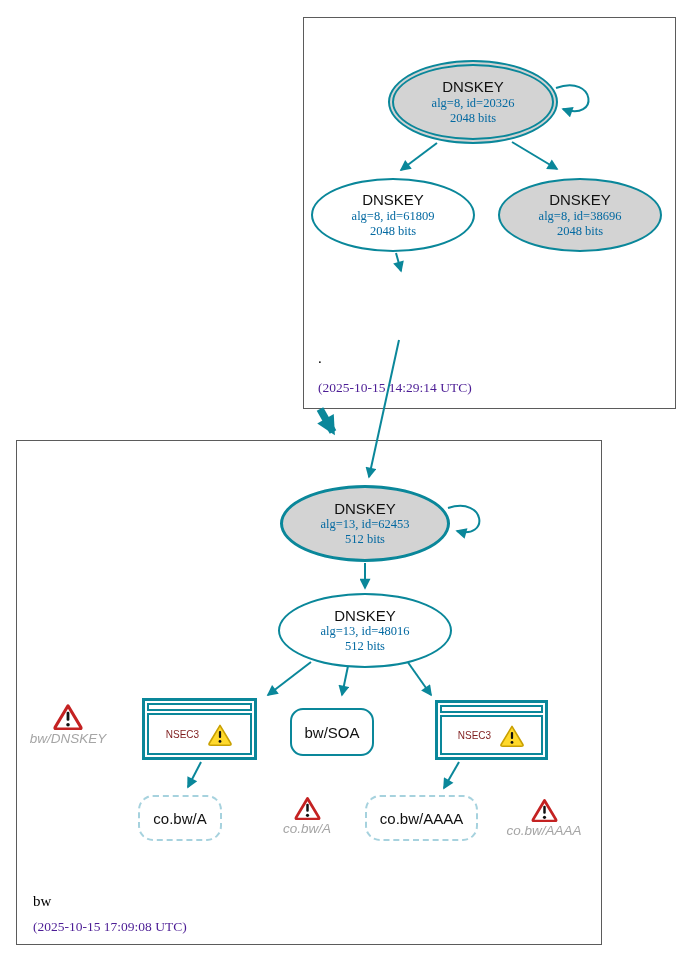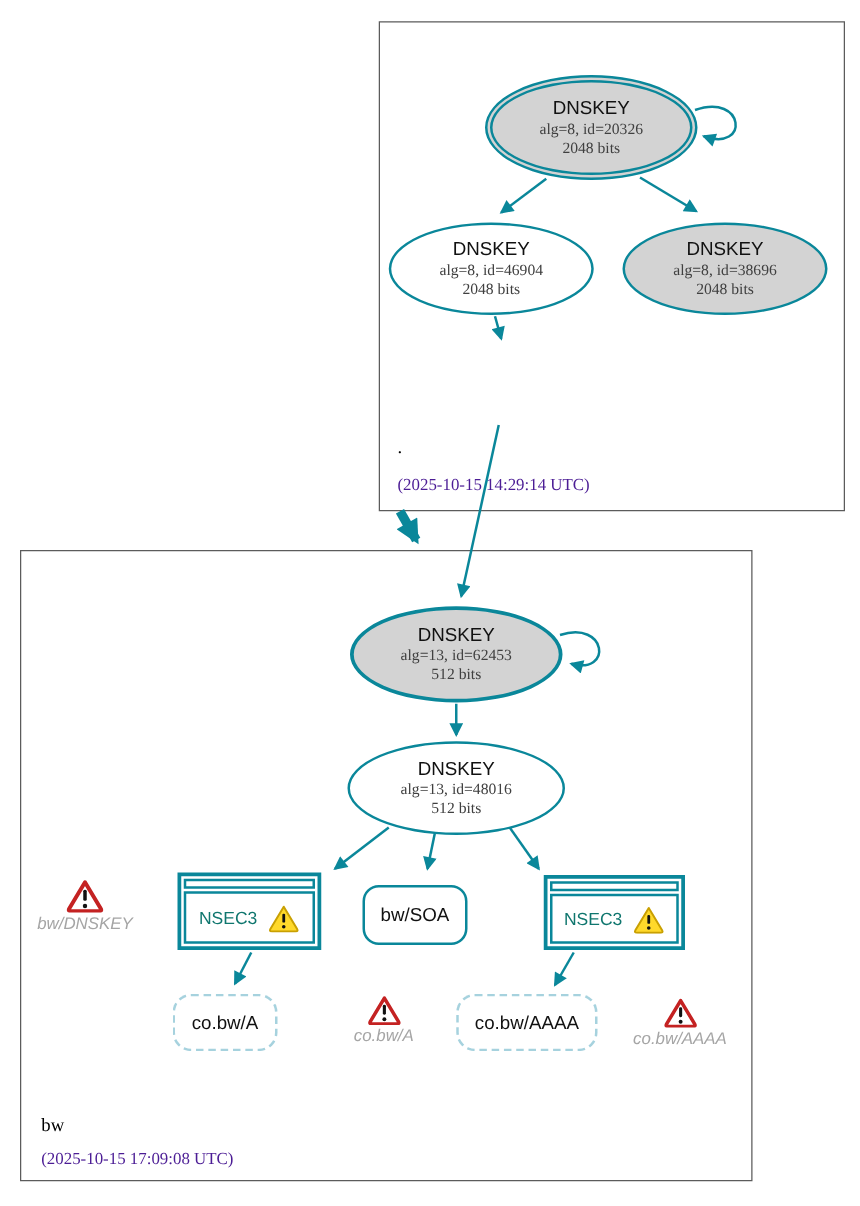--- a/index.html
+++ b/index.html
@@ -18,27 +18,27 @@
   .zone-box{position:absolute;border:1px solid var(--box-border);background:#fff;}
   .zone-name{position:absolute;font-family:"Liberation Serif",serif;font-size:15px;color:#000;}
   .zone-ts{position:absolute;font-family:"Liberation Serif",serif;font-size:13.5px;color:#4c1d95;}
   .ellipse{position:absolute;border:2px solid var(--edge);border-radius:50%;
            display:flex;flex-direction:column;align-items:center;justify-content:center;
            box-sizing:border-box;background:#fff;text-align:center;z-index:3;}
   .ellipse.gray{background:var(--node-fill-gray);}
   .ellipse.thick{border-width:3px;}
   .ellipse .inner-ring{position:absolute;inset:2px;border:2px solid var(--edge);border-radius:50%;}
   .n-title{font-size:15px;color:#111;line-height:1.15;z-index:2;text-align:center;}
-  .n-detail{font-family:"Liberation Serif",serif;font-size:12.5px;color:#404040;line-height:1.2;z-index:2;}
+  .n-detail{font-family:"Liberation Serif",serif;font-size:12.5px;color:#0369a1;line-height:1.2;z-index:2;}
   .nsec3{position:absolute;border:3px solid var(--edge);background:#fff;box-sizing:border-box;
          display:flex;flex-direction:column;z-index:3;}
   .nsec3 .strip{height:8px;margin:2px 2px 0 2px;border:2px solid var(--edge);box-sizing:border-box;background:#fff;}
   .nsec3 .cell{flex:1;margin:2px;border:2px solid var(--edge);box-sizing:border-box;background:#fff;
                display:flex;align-items:center;justify-content:center;gap:8px;}
-  .nsec3 .cell span{font-size:14px;color:#0f766e;}
+  .nsec3 .cell span{font-size:10px;color:#7f1d1d;}
   .rounded{position:absolute;border:2px solid var(--edge);border-radius:13px;background:#fff;
            display:flex;align-items:center;justify-content:center;box-sizing:border-box;
            font-size:15px;color:#111;z-index:3;}
   .dashed{position:absolute;border:2.5px dashed var(--dashed);border-radius:15px;background:#fff;
           display:flex;align-items:center;justify-content:center;box-sizing:border-box;
           font-size:15px;color:#111;z-index:3;}
   .warn-wrap{position:absolute;display:flex;flex-direction:column;align-items:center;z-index:3;}
   .warn-label{font-style:italic;color:var(--label-gray);font-size:13.5px;margin-top:1px;white-space:nowrap;}
   svg.edges{position:absolute;left:0;top:0;z-index:2;pointer-events:none;}
   .edge{stroke:var(--edge);stroke-width:2;fill:none;}
@@ -79,21 +79,21 @@
 
   <div class="ellipse gray" style="left:388px;top:60px;width:170px;height:84px;">
     <div class="inner-ring"></div>
     <div class="n-title">DNSKEY</div>
     <div class="n-detail">alg=8, id=20326</div>
     <div class="n-detail">2048 bits</div>
   </div>
 
   <div class="ellipse" style="left:311px;top:178px;width:164px;height:74px;">
     <div class="n-title">DNSKEY</div>
-    <div class="n-detail">alg=8, id=46904</div>
+    <div class="n-detail">alg=8, id=61809</div>
     <div class="n-detail">2048 bits</div>
   </div>
 
   <div class="ellipse gray" style="left:498px;top:178px;width:164px;height:74px;">
     <div class="n-title">DNSKEY</div>
     <div class="n-detail">alg=8, id=38696</div>
     <div class="n-detail">2048 bits</div>
   </div>
 
 

